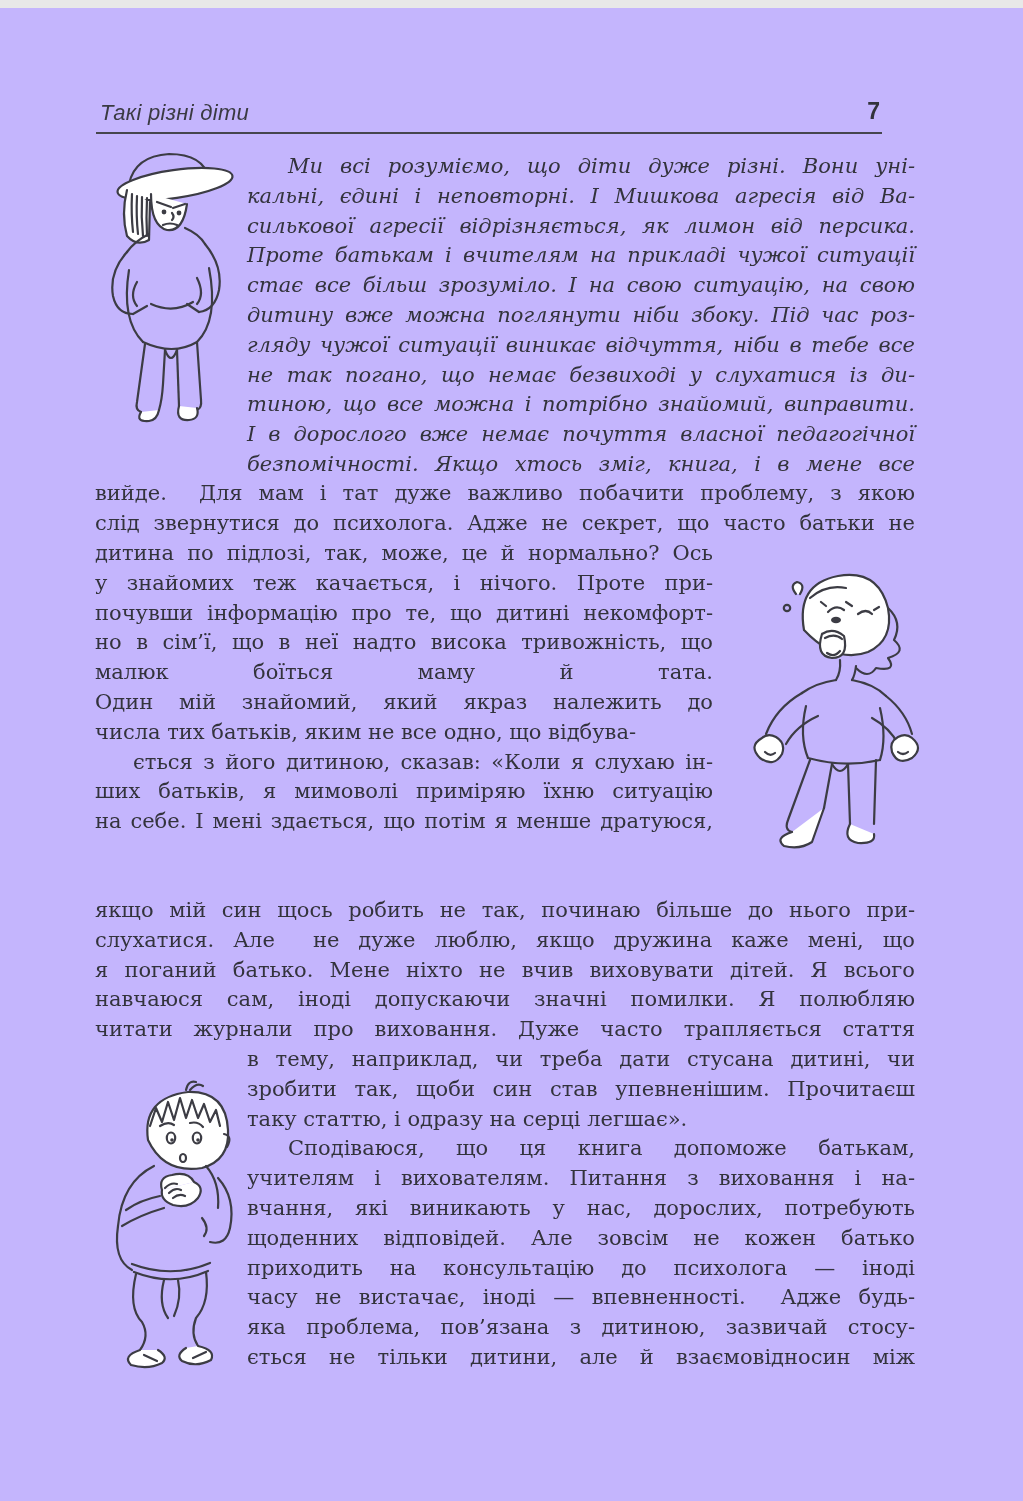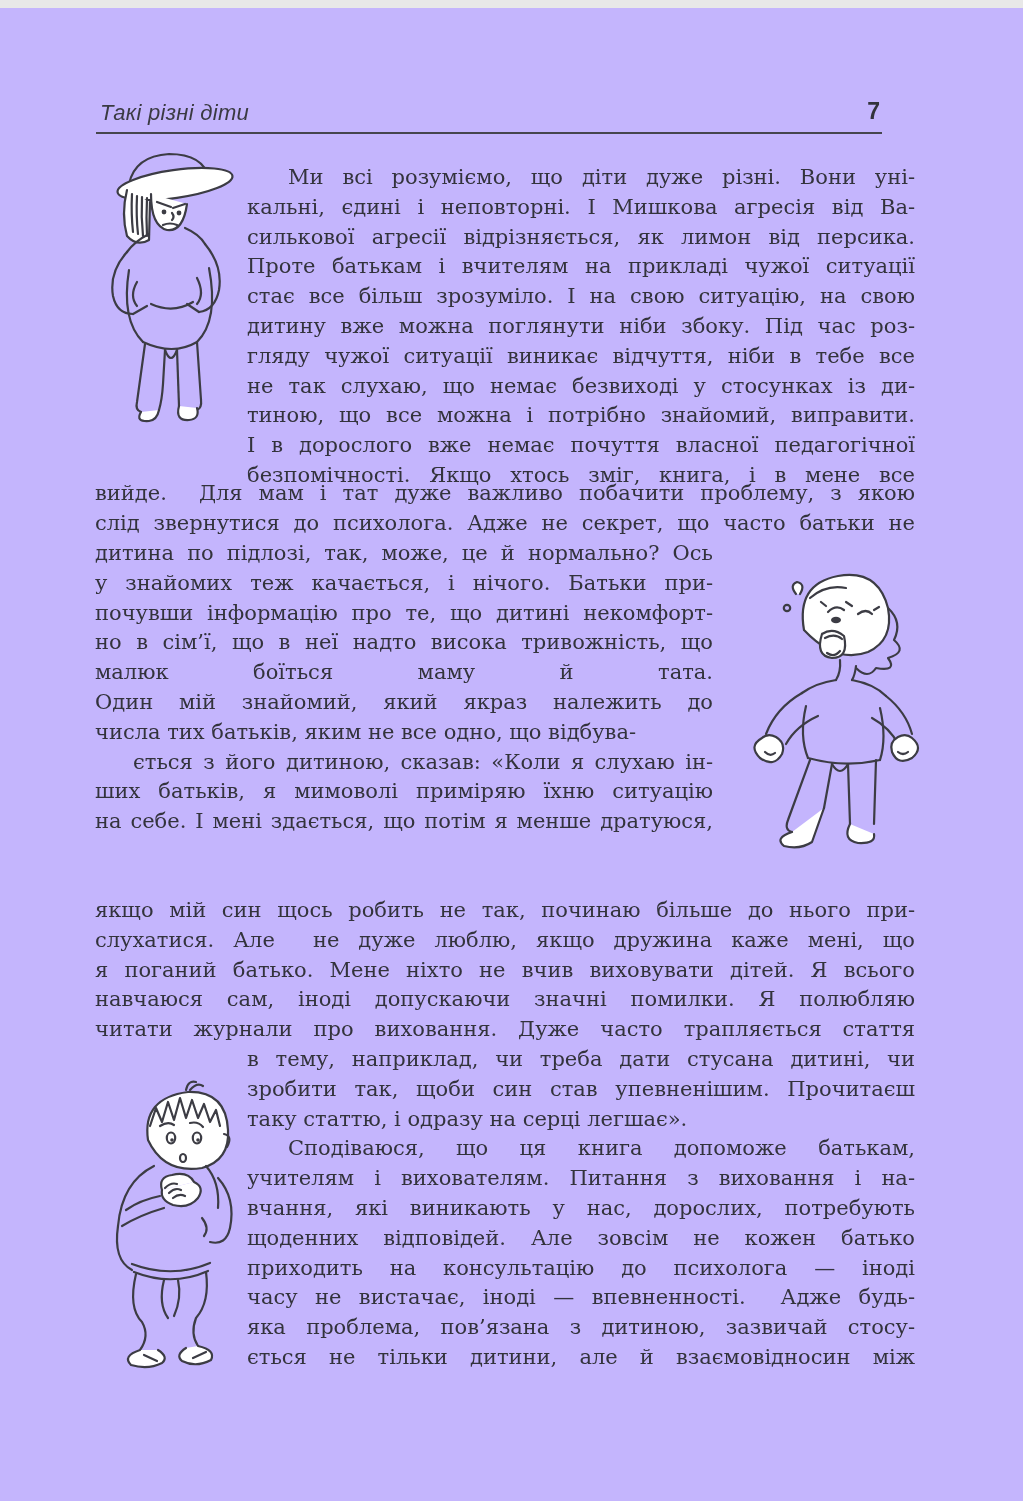--- a/index.html
+++ b/index.html
@@ -31,21 +31,21 @@
   }
   
   .tblock { position:absolute; font-size:21px; line-height:29.8px; }
   .tblock .line {
     text-align:justify;
     -moz-text-align-last:justify;
     text-align-last:justify;
     text-justify:inter-word;
     height:29.8px; overflow:visible;
   }
-  #b1 { top:155px;  left:247px; width:668px; }
+  #b1 { top:144px;  left:247px; width:668px;font-style:italic; }
   #b2 { top:471px;  left:95px;  width:820px; }
   #b3 { top:531px;  left:95px;  width:618px; }
   #b4 { top:888px;  left:95px;  width:820px; }
   #b5 { top:1037px; left:247px; width:668px; }
   
   #b1 .line:nth-child(1)  { text-indent:41px; }
   #b3 .line:nth-child(8)  { text-indent:38px; }
   #b5 .line:nth-child(4)  { text-indent:41px; }
   
   #b3 .line:nth-child(7)  { text-align-last:left; -moz-text-align-last:left; }
@@ -188,32 +188,32 @@
   </div>
 
   <div class="tblock" id="b1">
       <div class="line">Ми всі розуміємо, що діти дуже різні. Вони уні-</div>
       <div class="line">кальні, єдині і неповторні. І Мишкова агресія від Ва-</div>
       <div class="line">силькової агресії відрізняється, як лимон від персика.</div>
       <div class="line">Проте батькам і вчителям на прикладі чужої ситуації</div>
       <div class="line">стає все більш зрозуміло. І на свою ситуацію, на свою</div>
       <div class="line">дитину вже можна поглянути ніби збоку. Під час роз-</div>
       <div class="line">гляду чужої ситуації виникає відчуття, ніби в тебе все</div>
-      <div class="line">не так слухаю, що немає безвиході у стосунках із ди-</div>
+      <div class="line">не так погано, що немає безвиході у слухатися із ди-</div>
       <div class="line">тиною, що все можна і потрібно знайомий, виправити.</div>
       <div class="line">І в дорослого вже немає почуття власної педагогічної</div>
       <div class="line">безпомічності. Якщо хтось зміг, книга, і в мене все</div>
     </div>
   <div class="tblock" id="b2">
       <div class="line">вийде.&nbsp; Для мам і тат дуже важливо побачити проблему, з якою</div>
       <div class="line">слід звернутися до психолога. Адже не секрет, що часто батьки не</div>
     </div>
   <div class="tblock" id="b3">
       <div class="line">дитина по підлозі, так, може, це й нормально? Ось</div>
-      <div class="line">у знайомих теж качається, і нічого. Батьки при-</div>
+      <div class="line">у знайомих теж качається, і нічого. Проте при-</div>
       <div class="line">почувши інформацію про те, що дитині некомфорт-</div>
       <div class="line">но в сім’ї, що в неї надто висока тривожність, що</div>
       <div class="line">малюк боїться маму й тата.</div>
       <div class="line">Один мій знайомий, який якраз належить до</div>
       <div class="line">числа тих батьків, яким не все одно, що відбува-</div>
       <div class="line">ється з його дитиною, сказав: «Коли я слухаю ін-</div>
       <div class="line">ших батьків, я мимоволі приміряю їхню ситуацію</div>
       <div class="line">на себе. І мені здається, що потім я менше дратуюся,</div>
     </div>
   <div class="tblock" id="b4">

